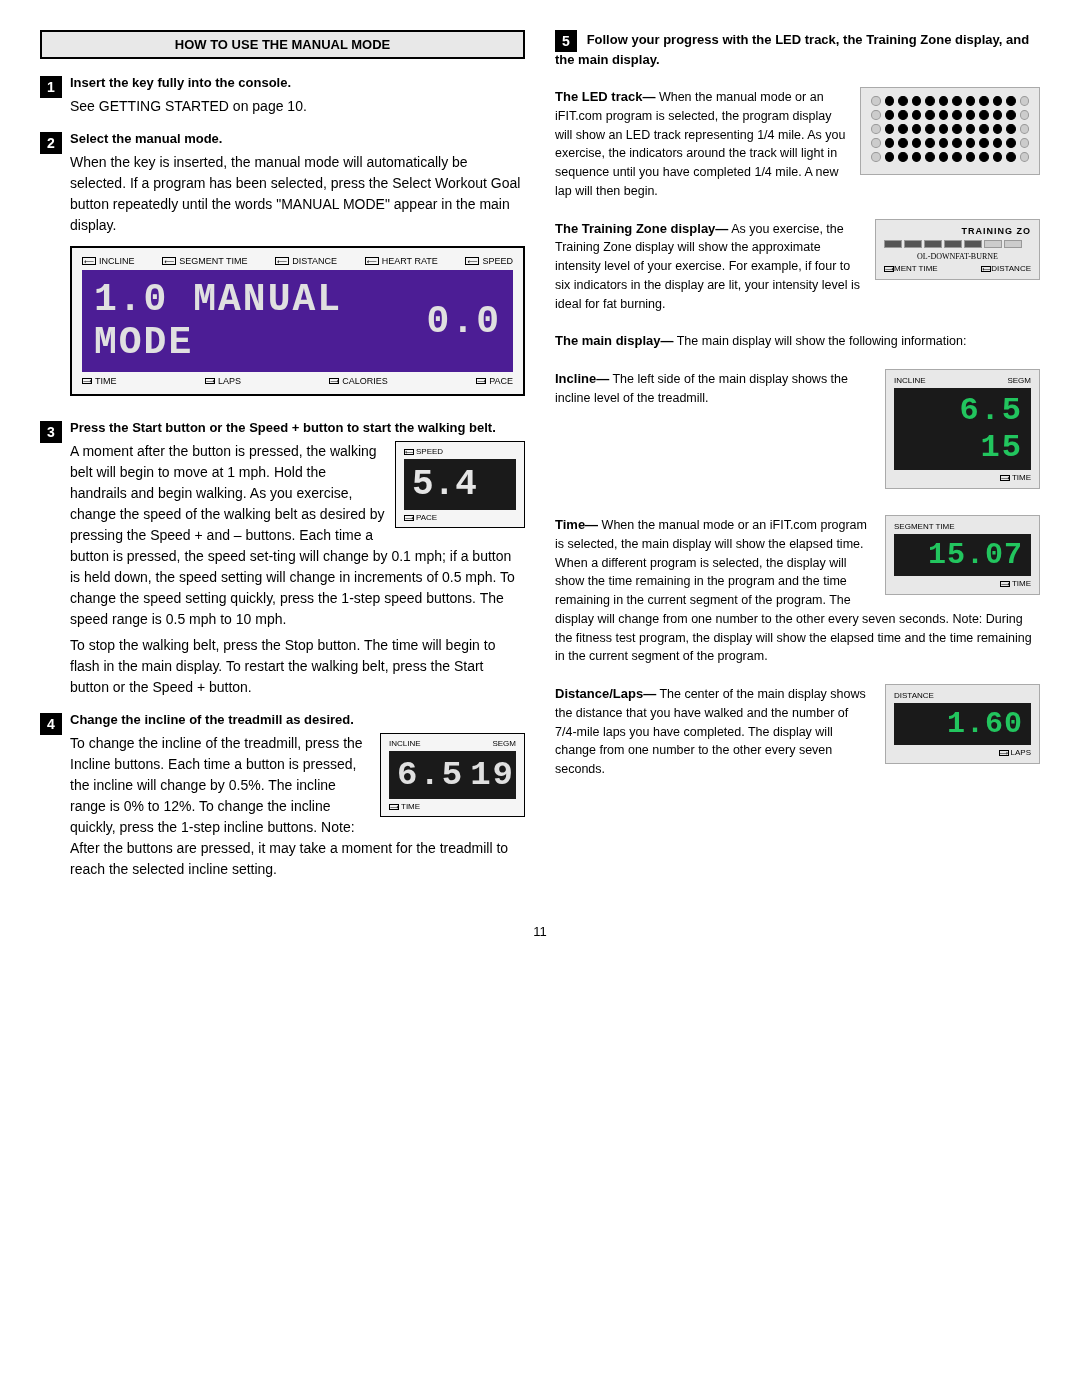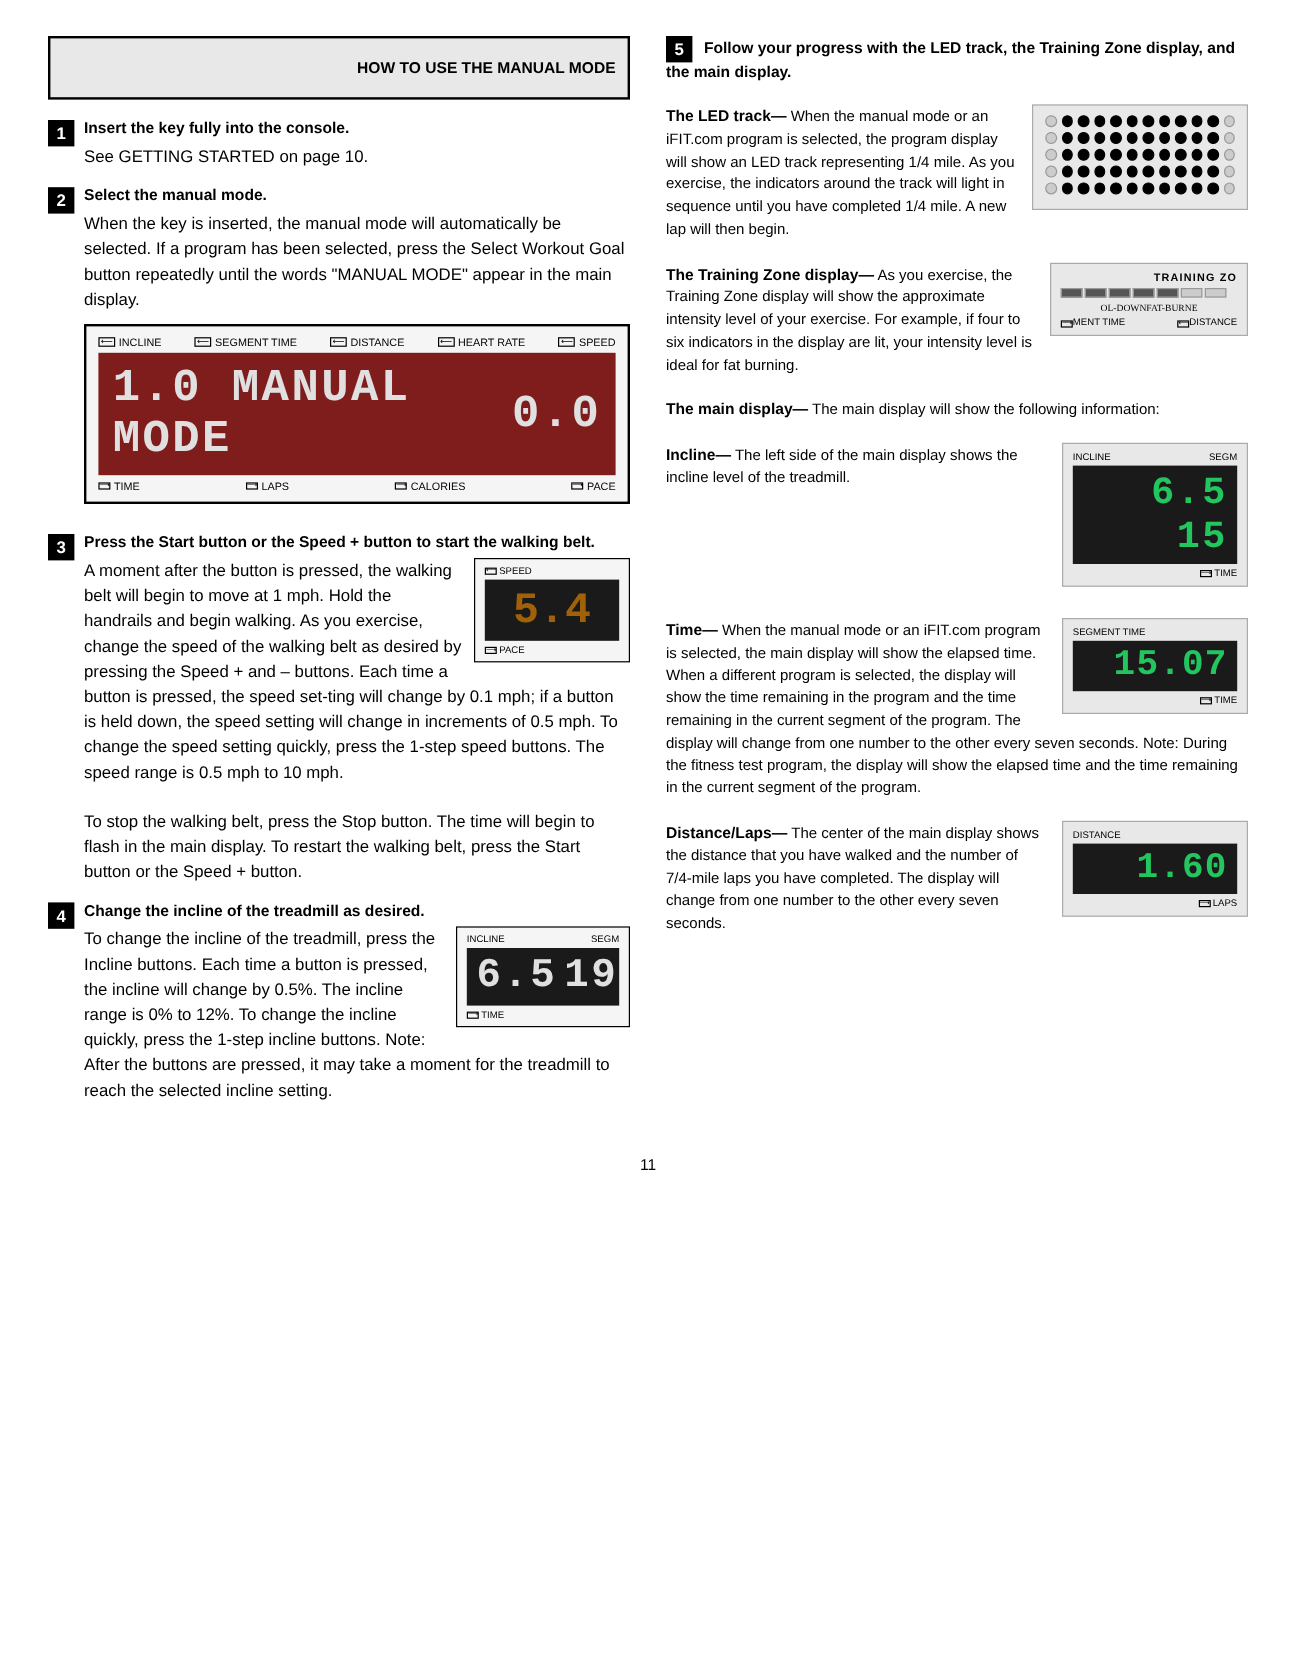--- a/index.html
+++ b/index.html
@@ -21,25 +21,25 @@
       flex: 1;
       max-width: 490px;
     }
     .right-col {
       flex: 1;
       max-width: 490px;
     }
     .section-header {
       border: 2px solid #000;
       background: #e8e8e8;
-      padding: 17px 10px;
+      padding: 5px 10px;
       font-weight: bold;
       font-size: 13px;
       margin-bottom: 16px;
-      text-align: right;
+      text-align: center;
     }
     .step {
       display: flex;
       gap: 8px;
       margin-bottom: 14px;
     }
     .step-number {
       background: #000;
       color: #fff;
       font-weight: bold;
@@ -80,21 +80,21 @@
     }
     .display-label {
       display: flex;
       align-items: center;
       gap: 3px;
     }
     .display-label-arrow {
       font-size: 8px;
     }
     .manual-mode-digits {
-      background: #7f1d1d;
+      background: #4c1d95;
       color: #e0e0e0;
       font-family: 'Courier New', monospace;
       font-size: 42px;
       font-weight: bold;
       letter-spacing: 3px;
       padding: 8px 12px;
       display: flex;
       align-items: center;
       justify-content: space-between;
       margin: 4px 0;
@@ -122,25 +122,25 @@
     }
     .small-display-label {
       font-size: 8px;
       display: flex;
       align-items: center;
       gap: 2px;
       margin-bottom: 3px;
     }
     .small-display-digits {
       background: #1a1a1a;
-      color: #a16207;
+      color: #e5e5e5;
       font-family: 'Courier New', monospace;
       font-size: 36px;
       font-weight: bold;
-      text-align: center;
+      text-align: left;
       padding: 5px 8px;
     }
     .small-display-label-bottom {
       font-size: 8px;
       display: flex;
       align-items: center;
       gap: 2px;
       margin-top: 3px;
     }
     
@@ -411,21 +411,21 @@
                 <span>SPEED</span>
               </div>
               <div class="small-display-digits">5.4</div>
               <div class="small-display-label-bottom">
                 <span class="small-arr">⟶</span>
                 <span>PACE</span>
               </div>
             </div>
           </div>
           <div class="step-body">A moment after the button is pressed, the walking belt will begin to move at 1 mph. Hold the handrails and begin walking. As you exercise, change the speed of the walking belt as desired by pressing the Speed + and – buttons. Each time a button is pressed, the speed set-ting will change by 0.1 mph; if a button is held down, the speed setting will change in increments of 0.5 mph. To change the speed setting quickly, press the 1-step speed buttons. The speed range is 0.5 mph to 10 mph.</div>
-          <div class="step-body" style="margin-top:20px;">To stop the walking belt, press the Stop button. The time will begin to flash in the main display. To restart the walking belt, press the Start button or the Speed + button.</div>
+          <div class="step-body" style="margin-top:5px;">To stop the walking belt, press the Stop button. The time will begin to flash in the main display. To restart the walking belt, press the Start button or the Speed + button.</div>
         </div>
       </div>
     </div>
 
     <div class="step">
       <div class="step-number">4</div>
       <div class="step-content">
         <div class="step-title">Change the incline of the treadmill as desired.</div>
         <div class="clearfix">
 

